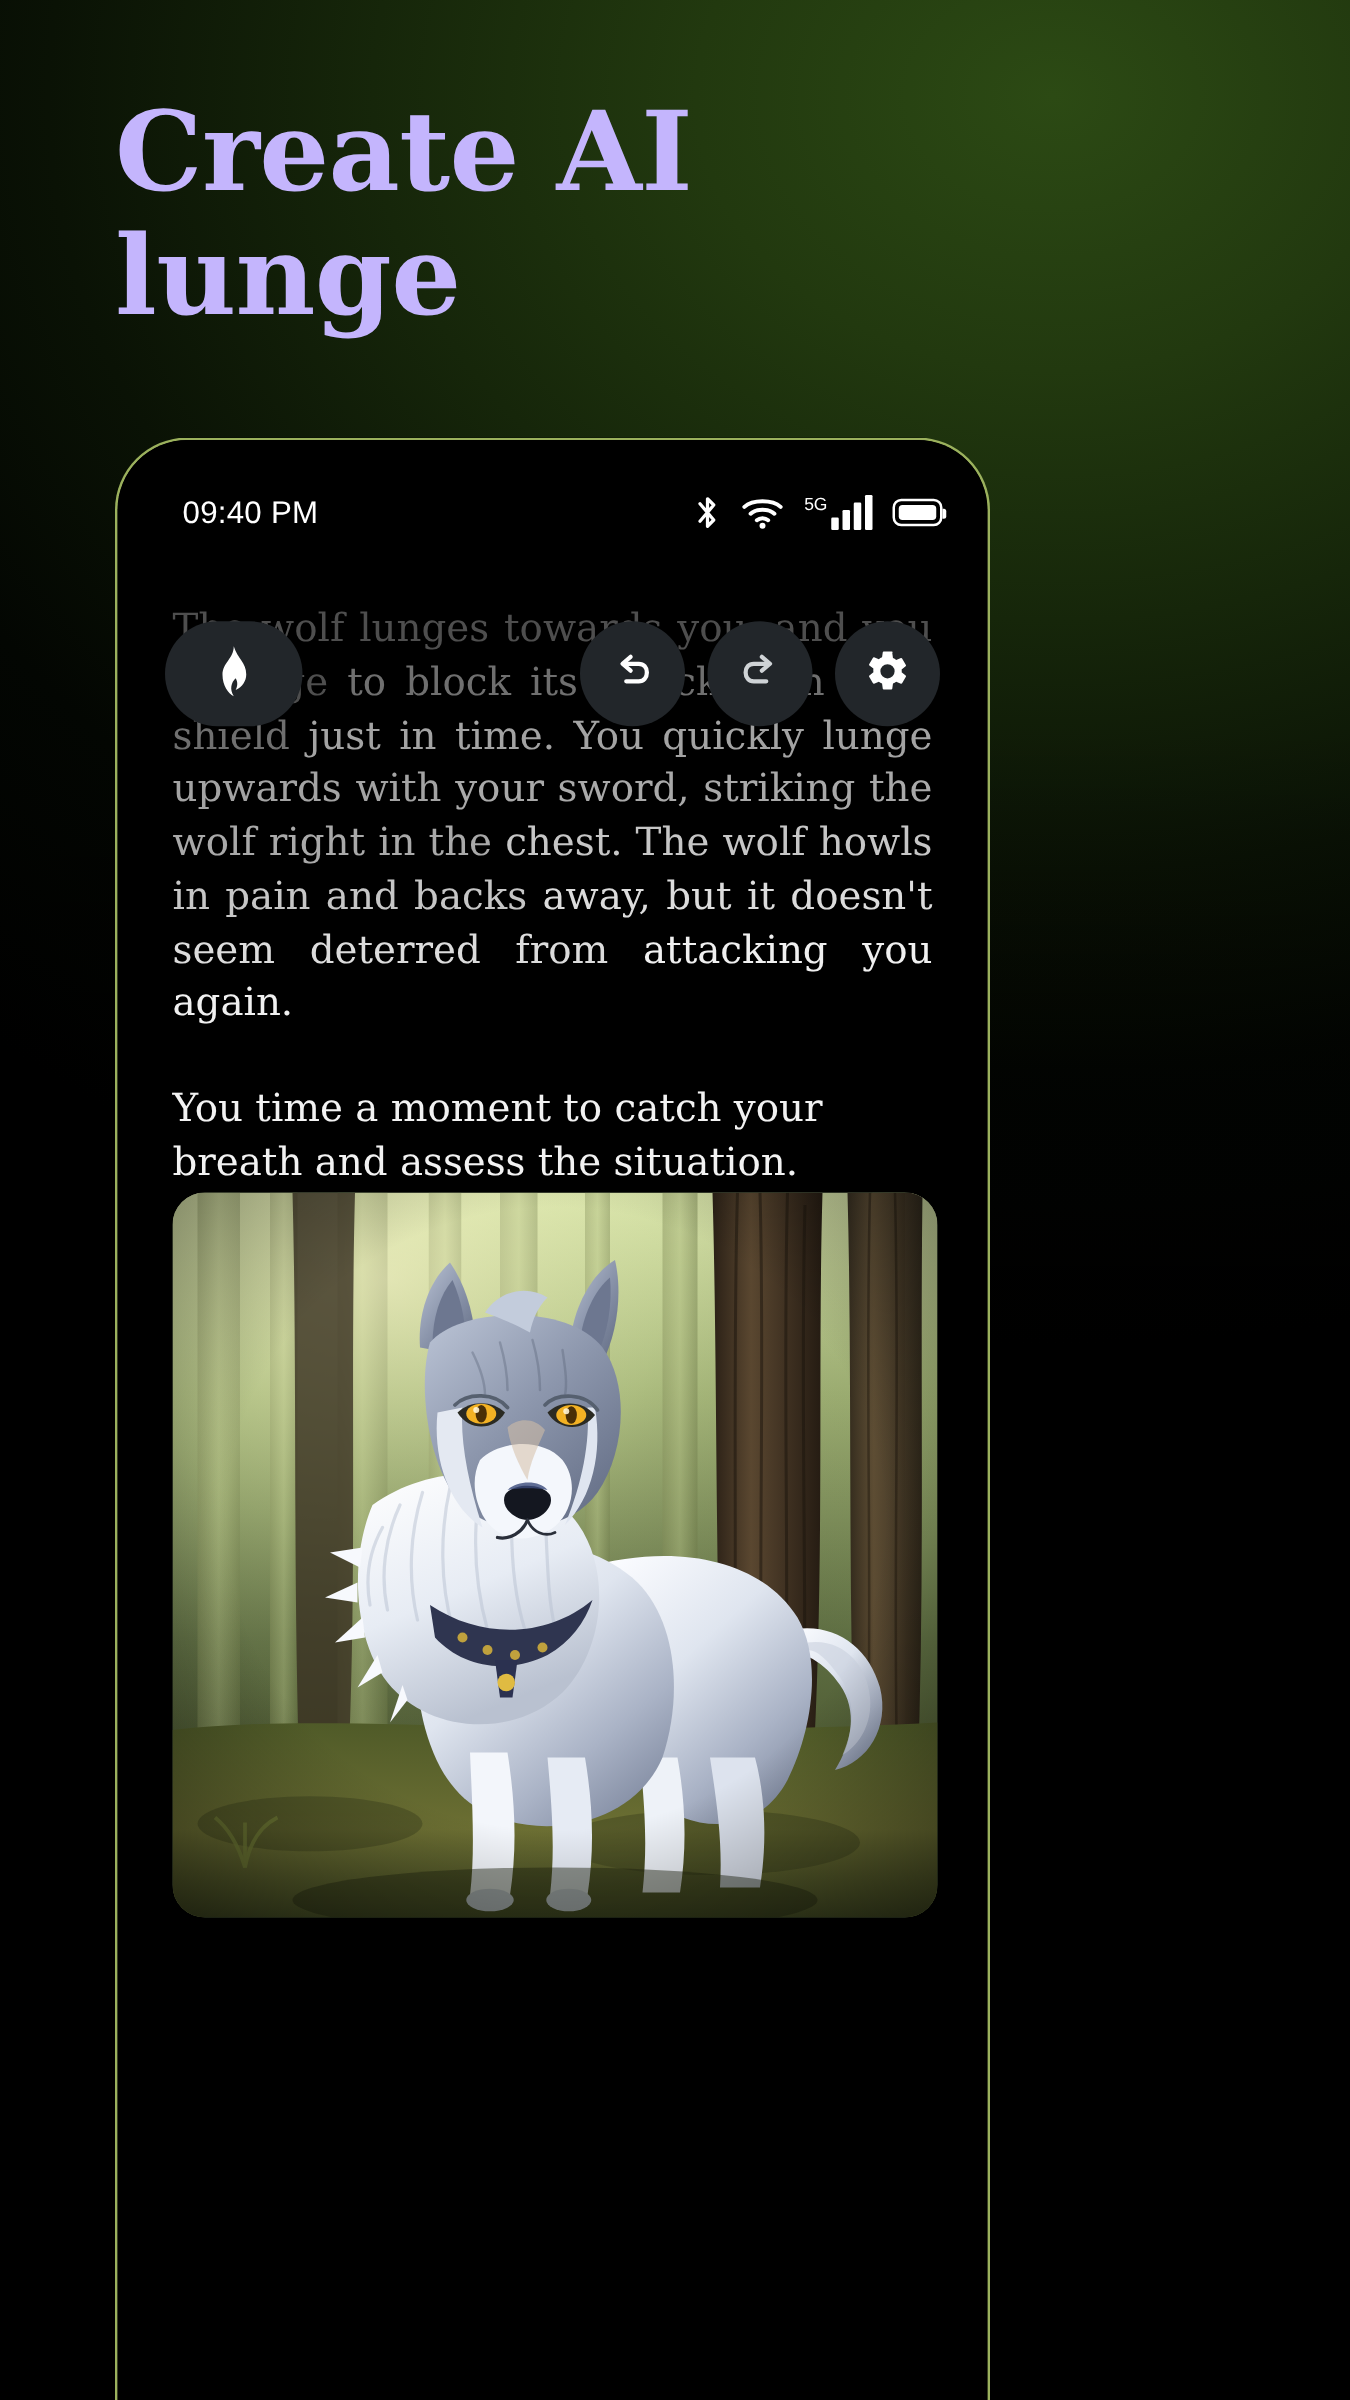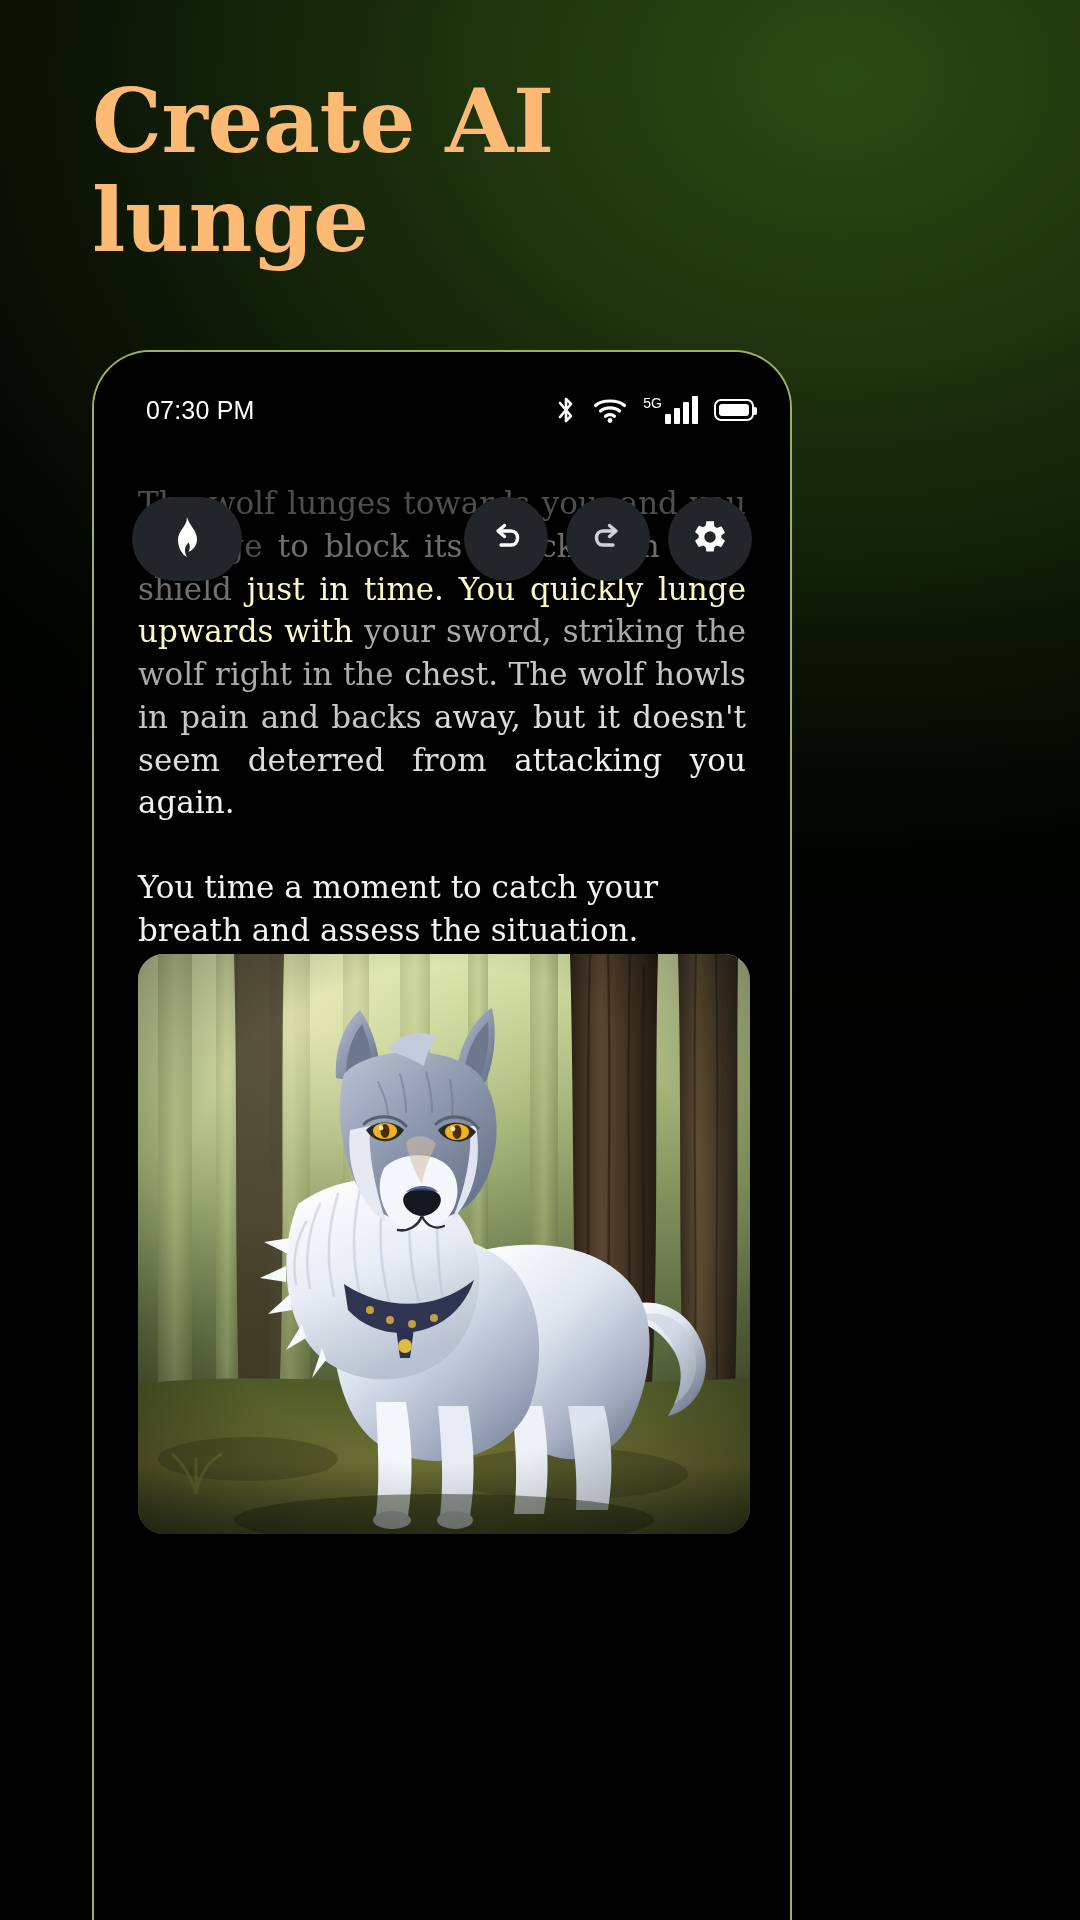--- a/index.html
+++ b/index.html
@@ -24,21 +24,21 @@
 
   
   #headline {
     position:absolute;
     left:92px; top:72px;
     width:620px;
     font-family:"DejaVu Serif", "Liberation Serif", serif;
     font-weight:700;
     font-size:88px;
     line-height:1.12;
-    color:#fdba74;
+    color:#c4b5fd;
     letter-spacing:-0.5px;
   }
   #headline .ln { display:block; }
 
   
   #phone {
     position:absolute;
     left:92px; top:350px;
     width:700px; height:1620px;
     border-radius:58px 58px 0 0;
@@ -118,21 +118,21 @@
     width:100%; padding:0 44px;
     font-family:"DejaVu Serif", "Liberation Serif", serif;
     font-size:31px;
     line-height:1.38;
     text-align:justify;
     z-index:2;
   }
   #story p { margin:0 0 42px 0; color:#e8e8e8; }
   #story .fade1 { color:#4e4e4e; }
   #story .fade2 { color:#6f6f6f; }
-  #story .fade3 { color:#fef9c3; }
+  #story .fade3 { color:#a3a3a3; }
   #story .fade4 { color:#a9a9a9; }
   #story .fade5 { color:#c6c6c6; }
   #story .fade6 { color:#dcdcdc; }
   #story .full  { color:#f0f0f0; }
   #story .para2 { color:#f2f2f2; text-align:left; margin-top:10px;}
 
   
   #illus {
     position:absolute; left:44px; top:602px;
     width:612px; height:580px;
@@ -150,21 +150,21 @@
 
 <h1 id="headline">
   <span class="ln">Create AI</span>
   <span class="ln">lunge</span>
 </h1>
 
 <div id="phone">
   <div id="phone-inner">
 
     <div id="statusbar">
-      <div id="clock">07:30 PM</div>
+      <div id="clock">09:40 PM</div>
       <div id="status-icons">
 
         <span class="sicon">
           <svg width="22" height="30" viewBox="0 0 22 30" fill="none">
             <path d="M5 8 L16 21 L11 26 L11 4 L16 9 L5 22" stroke="#fff" stroke-width="2.6" stroke-linecap="round" stroke-linejoin="round" fill="none"></path>
           </svg>
         </span>
 
         <span class="sicon">
           <svg width="34" height="28" viewBox="0 0 34 28" fill="none">

